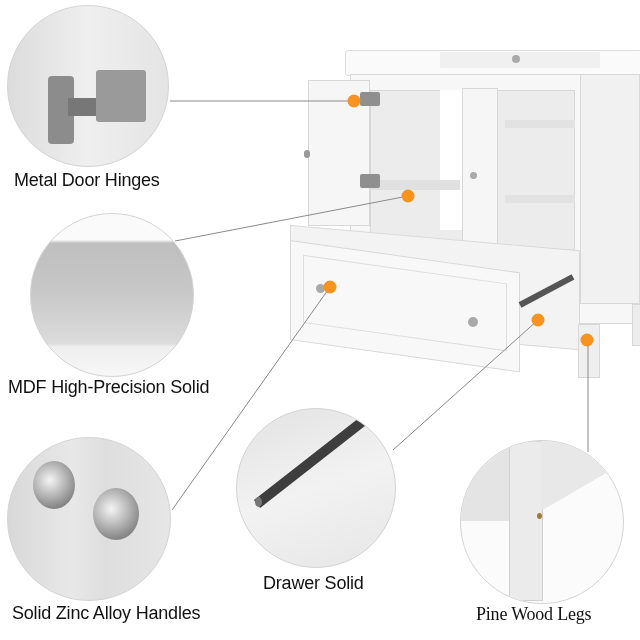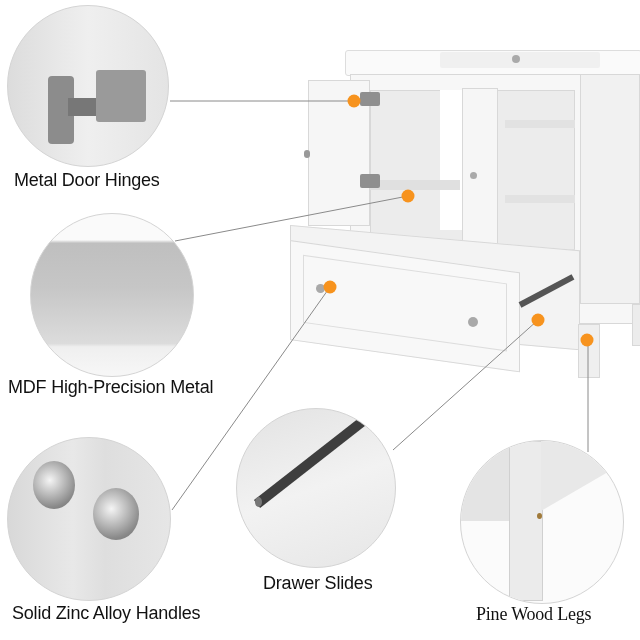--- a/index.html
+++ b/index.html
@@ -66,33 +66,33 @@
 <div class="dot" style="left:587px;top:340px;"></div>
 
 <div class="circle" style="left:7px;top:5px;width:162px;height:162px;background:linear-gradient(90deg,#dcdcdc 0%,#efefef 50%,#e4e4e4 100%);">
   <div class="abs" style="left:40px;top:70px;width:26px;height:68px;background:#8c8c8c;border-radius:4px;"></div>
   <div class="abs" style="left:60px;top:92px;width:40px;height:18px;background:#777;"></div>
   <div class="abs" style="left:88px;top:64px;width:50px;height:52px;background:#9a9a9a;border-radius:3px;"></div>
 </div>
 <div class="label" style="left:14px;top:170px;">Metal Door Hinges</div>
 
 <div class="circle" style="left:30px;top:213px;width:164px;height:164px;background:linear-gradient(180deg,#fafafa 0%,#fafafa 16%,#bfbfbf 18%,#c6c6c6 45%,#dcdcdc 80%,#efefef 82%,#f7f7f7 100%);"></div>
-<div class="label" style="left:8px;top:377px;">MDF High-Precision Metal</div>
+<div class="label" style="left:8px;top:377px;">MDF High-Precision Solid</div>
 
 <div class="circle" style="left:7px;top:437px;width:164px;height:164px;background:linear-gradient(90deg,#d8d8d8 0%,#e8e8e8 40%,#dedede 60%,#e6e6e6 100%);">
   <div class="abs" style="left:25px;top:23px;width:42px;height:48px;border-radius:50%;background:radial-gradient(circle at 40% 40%,#f5f5f5,#8a8a8a 70%,#6a6a6a);"></div>
   <div class="abs" style="left:85px;top:50px;width:46px;height:52px;border-radius:50%;background:radial-gradient(circle at 40% 40%,#f5f5f5,#8a8a8a 70%,#6a6a6a);"></div>
 </div>
 <div class="label" style="left:12px;top:603px;text-align:right;">Solid Zinc Alloy Handles</div>
 
 <div class="circle" style="left:236px;top:408px;width:160px;height:160px;background:linear-gradient(160deg,#e2e2e2 0%,#f2f2f2 50%,#e6e6e6 100%);">
   <div class="abs" style="left:20px;top:90px;width:150px;height:10px;background:#3e3e3e;transform:rotate(-38deg);transform-origin:left center;"></div>
   <div class="abs" style="left:18px;top:88px;width:7px;height:10px;border-radius:50%;background:#777;"></div>
 </div>
-<div class="label" style="left:263px;top:573px;">Drawer Slides</div>
+<div class="label" style="left:263px;top:573px;">Drawer Solid</div>
 
 <div class="circle" style="left:460px;top:440px;width:164px;height:164px;background:#fbfbfb;">
   <div class="abs" style="left:48px;top:0px;width:32px;height:158px;background:#ebebeb;border:1px solid #d0d0d0;"></div>
   <div class="abs" style="left:0px;top:0px;width:48px;height:80px;background:#e4e4e4;"></div>
   <div class="abs" style="left:80px;top:0px;width:84px;height:70px;background:#e8e8e8;clip-path:polygon(0 0,100% 0,100% 30%,0 100%);"></div>
   <div class="abs" style="left:76px;top:72px;width:5px;height:6px;border-radius:50%;background:#a07a3a;"></div>
 </div>
 <div class="label" style="left:476px;top:604px;font-family:Liberation Serif, serif;">Pine Wood Legs</div>
 
 </body></html>

